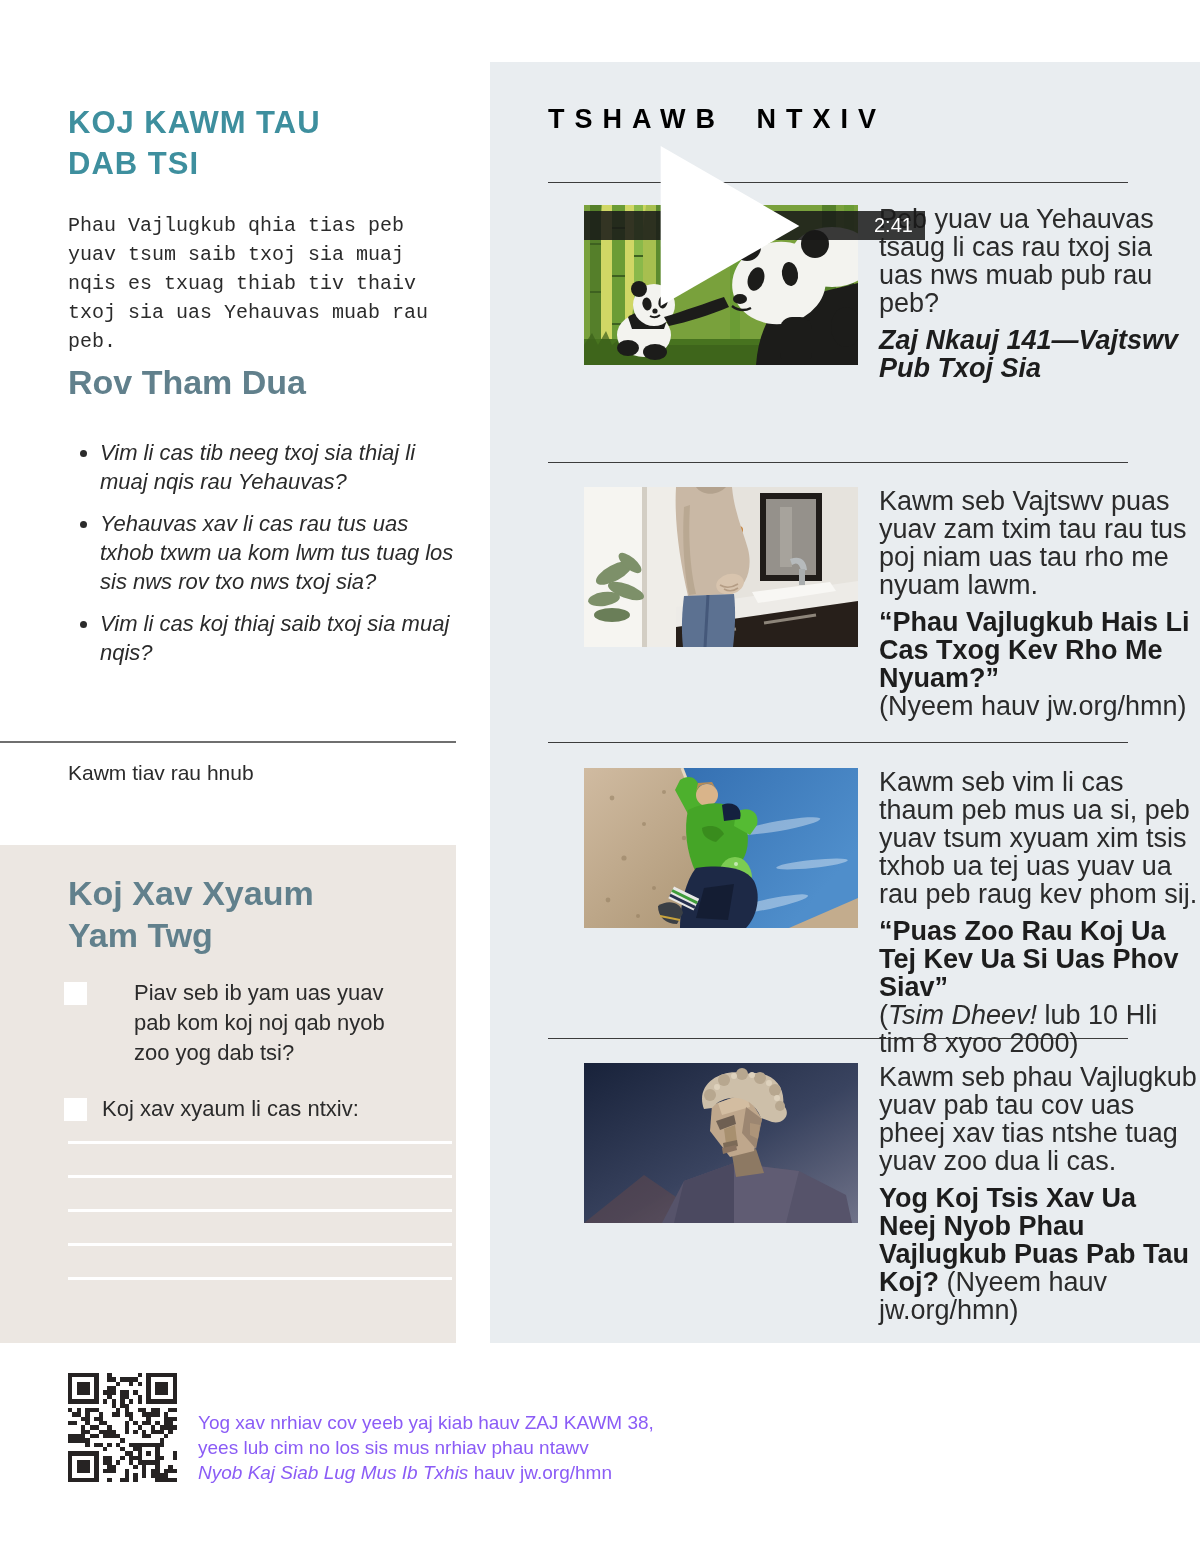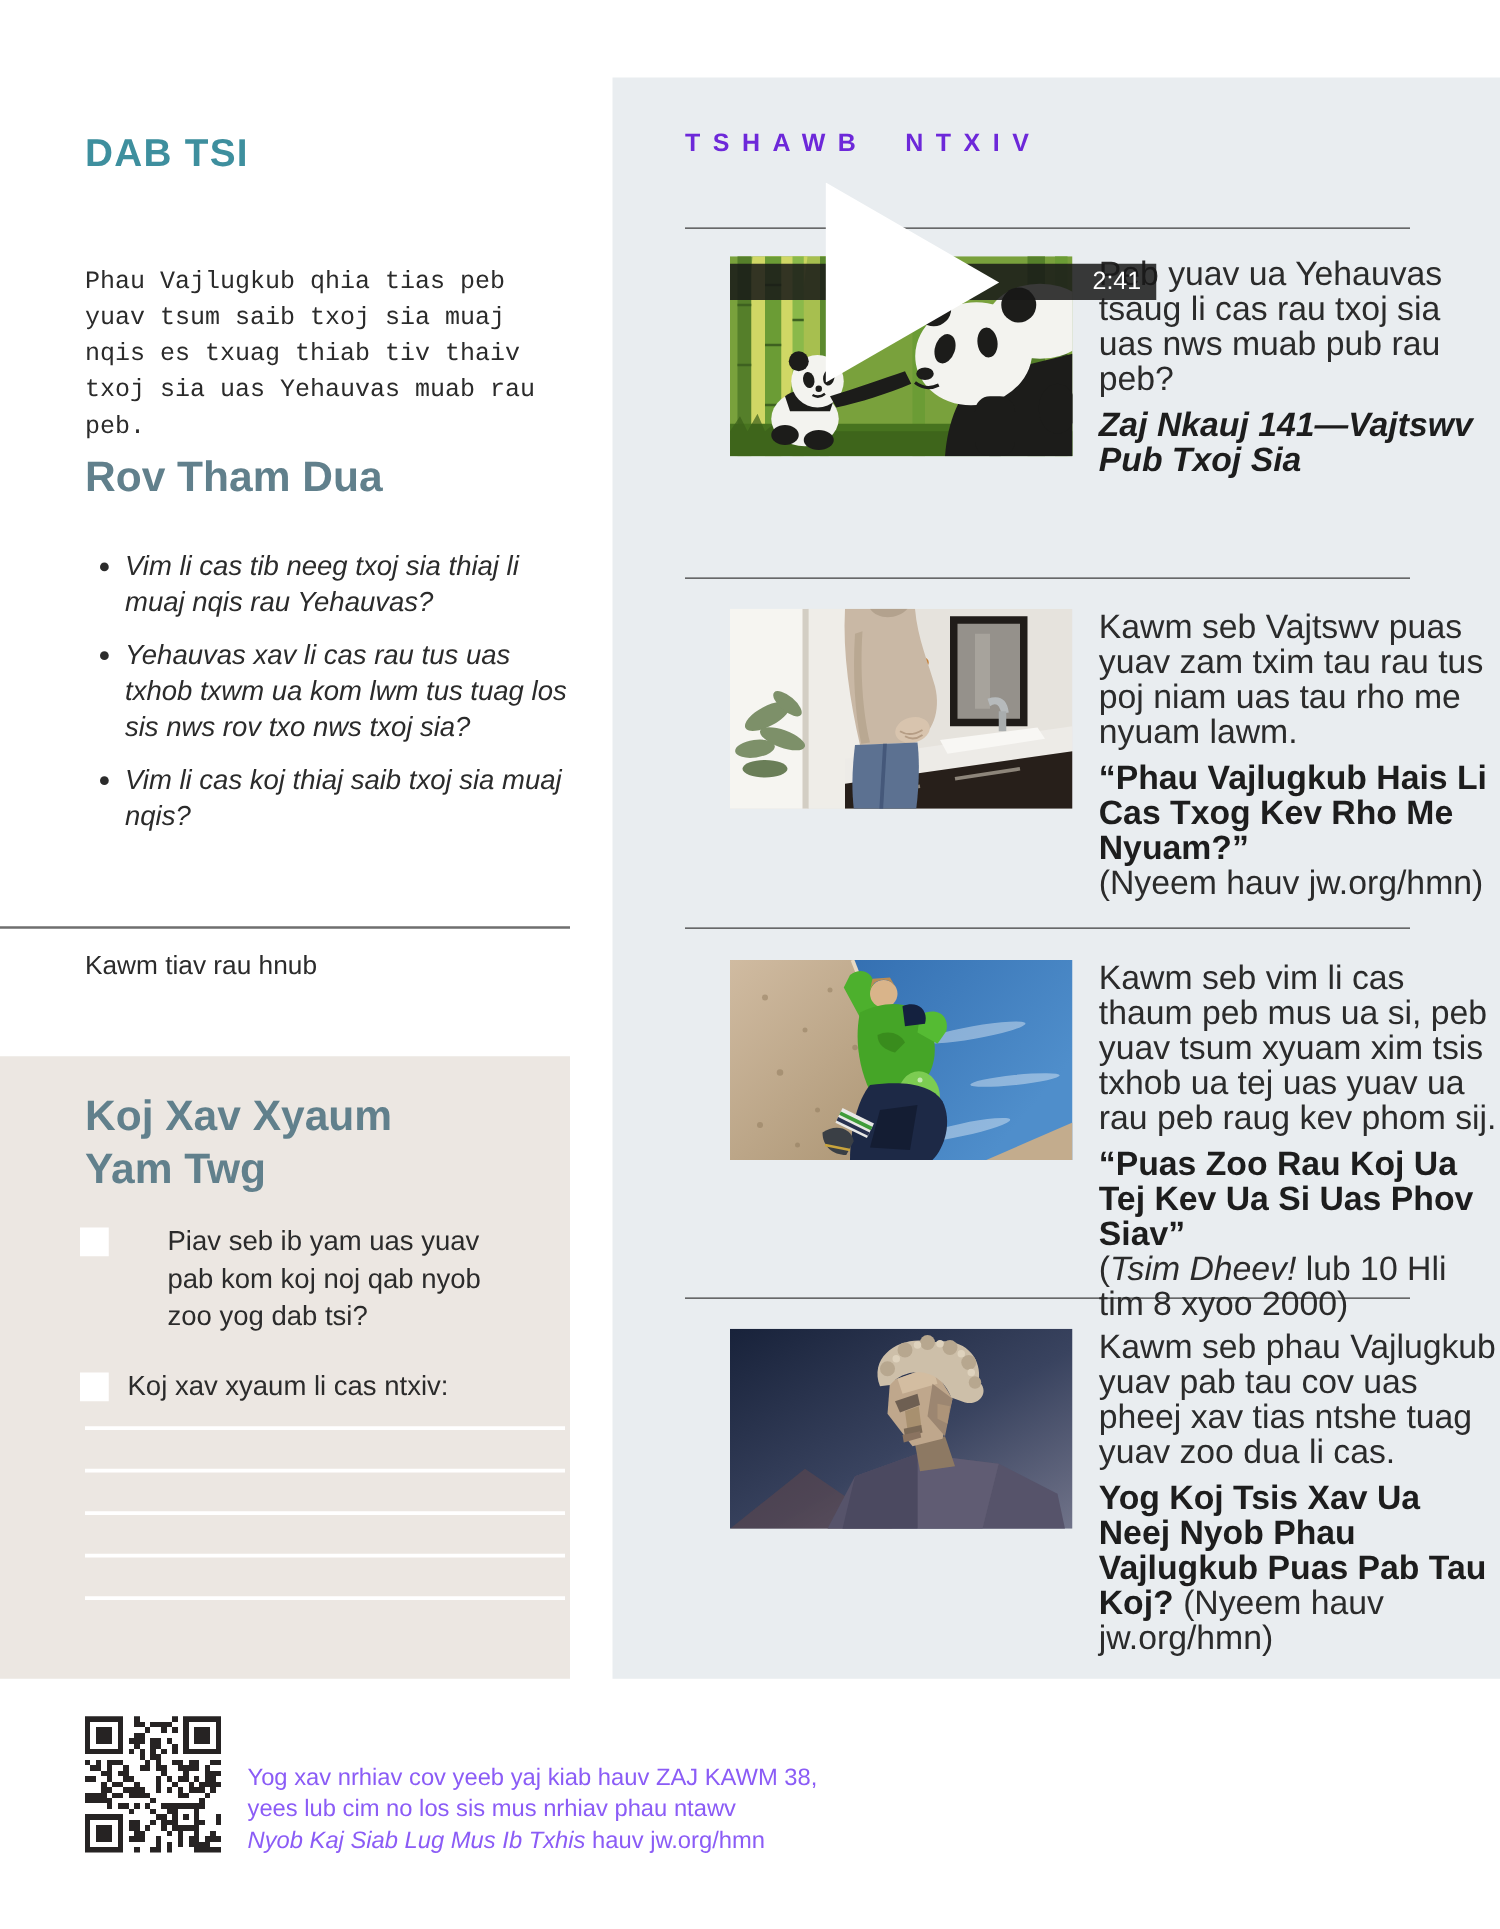--- a/index.html
+++ b/index.html
@@ -26,21 +26,21 @@
   .checkbox{width:23px;height:23px;background:#ffffff;margin:4px 15px 0 0;flex:none;}
   .goal-label{font-size:22px;line-height:30px;width:300px;}
   .write-line{left:68px;width:384px;height:3px;background:#ffffff;}
 
   .qr-svg{left:68px;top:1373px;width:109px;height:109px;}
   .qr-text{left:198px;top:1410px;font-size:19px;line-height:25px;color:#8b5cf6;}
   .qr-text .it{font-style:italic;}
 
   
   .gray-panel{left:490px;top:62px;width:710px;height:1281px;background:#e9edf0;}
-  .research-heading{left:548px;top:104px;font-size:20px;font-weight:bold;color:#6d28d9;
+  .research-heading{left:548px;top:104px;font-size:27px;font-weight:bold;color:#000000;
                     letter-spacing:10px;word-spacing:14px;}
   .divider{left:548px;width:580px;height:0;border-top:1.5px solid #3c3c3c;}
   .d1{top:182px;} .d2{top:462px;} .d3{top:742px;} .d4{top:1038px;}
 
   .res-item{left:548px;display:flex;gap:21px;width:652px;}
   .i1{top:205px;} .i2{top:487px;} .i3{top:768px;} .i4{top:1063px;}
   .thumb-wrap{position:relative;width:274px;height:160px;flex:none;margin-left:36px;}
   .thumb-wrap svg{display:block;width:274px;height:160px;}
   .badge{position:absolute;left:0;top:6px;height:29px;display:flex;align-items:center;gap:7px;
          background:rgba(24,24,24,.85);color:#fff;font-size:20px;padding:0 12px 0 9px;}
@@ -50,20 +50,21 @@
   .res-title{font-weight:bold;color:#1d1d1d;}
   .italic{font-style:italic;}
   .res-note{font-weight:normal;color:#2b2b2b;}
 </style>
 </head>
 <body>
 
 <div class="page">
 
   <div class="abs learn-heading">
+    <div>KOJ KAWM TAU</div>
     <div>DAB TSI</div>
   </div>
 
   <div class="abs intro">Phau Vajlugkub qhia tias peb yuav tsum saib txoj sia muaj nqis es txuag thiab tiv thaiv txoj sia uas Yehauvas muab rau peb.</div>
 
   <div class="abs review-heading">Rov Tham Dua</div>
 
   <div class="abs bullets">
     <ul>
       <li>Vim li cas tib neeg txoj sia thiaj li muaj nqis rau Yehauvas?</li>

